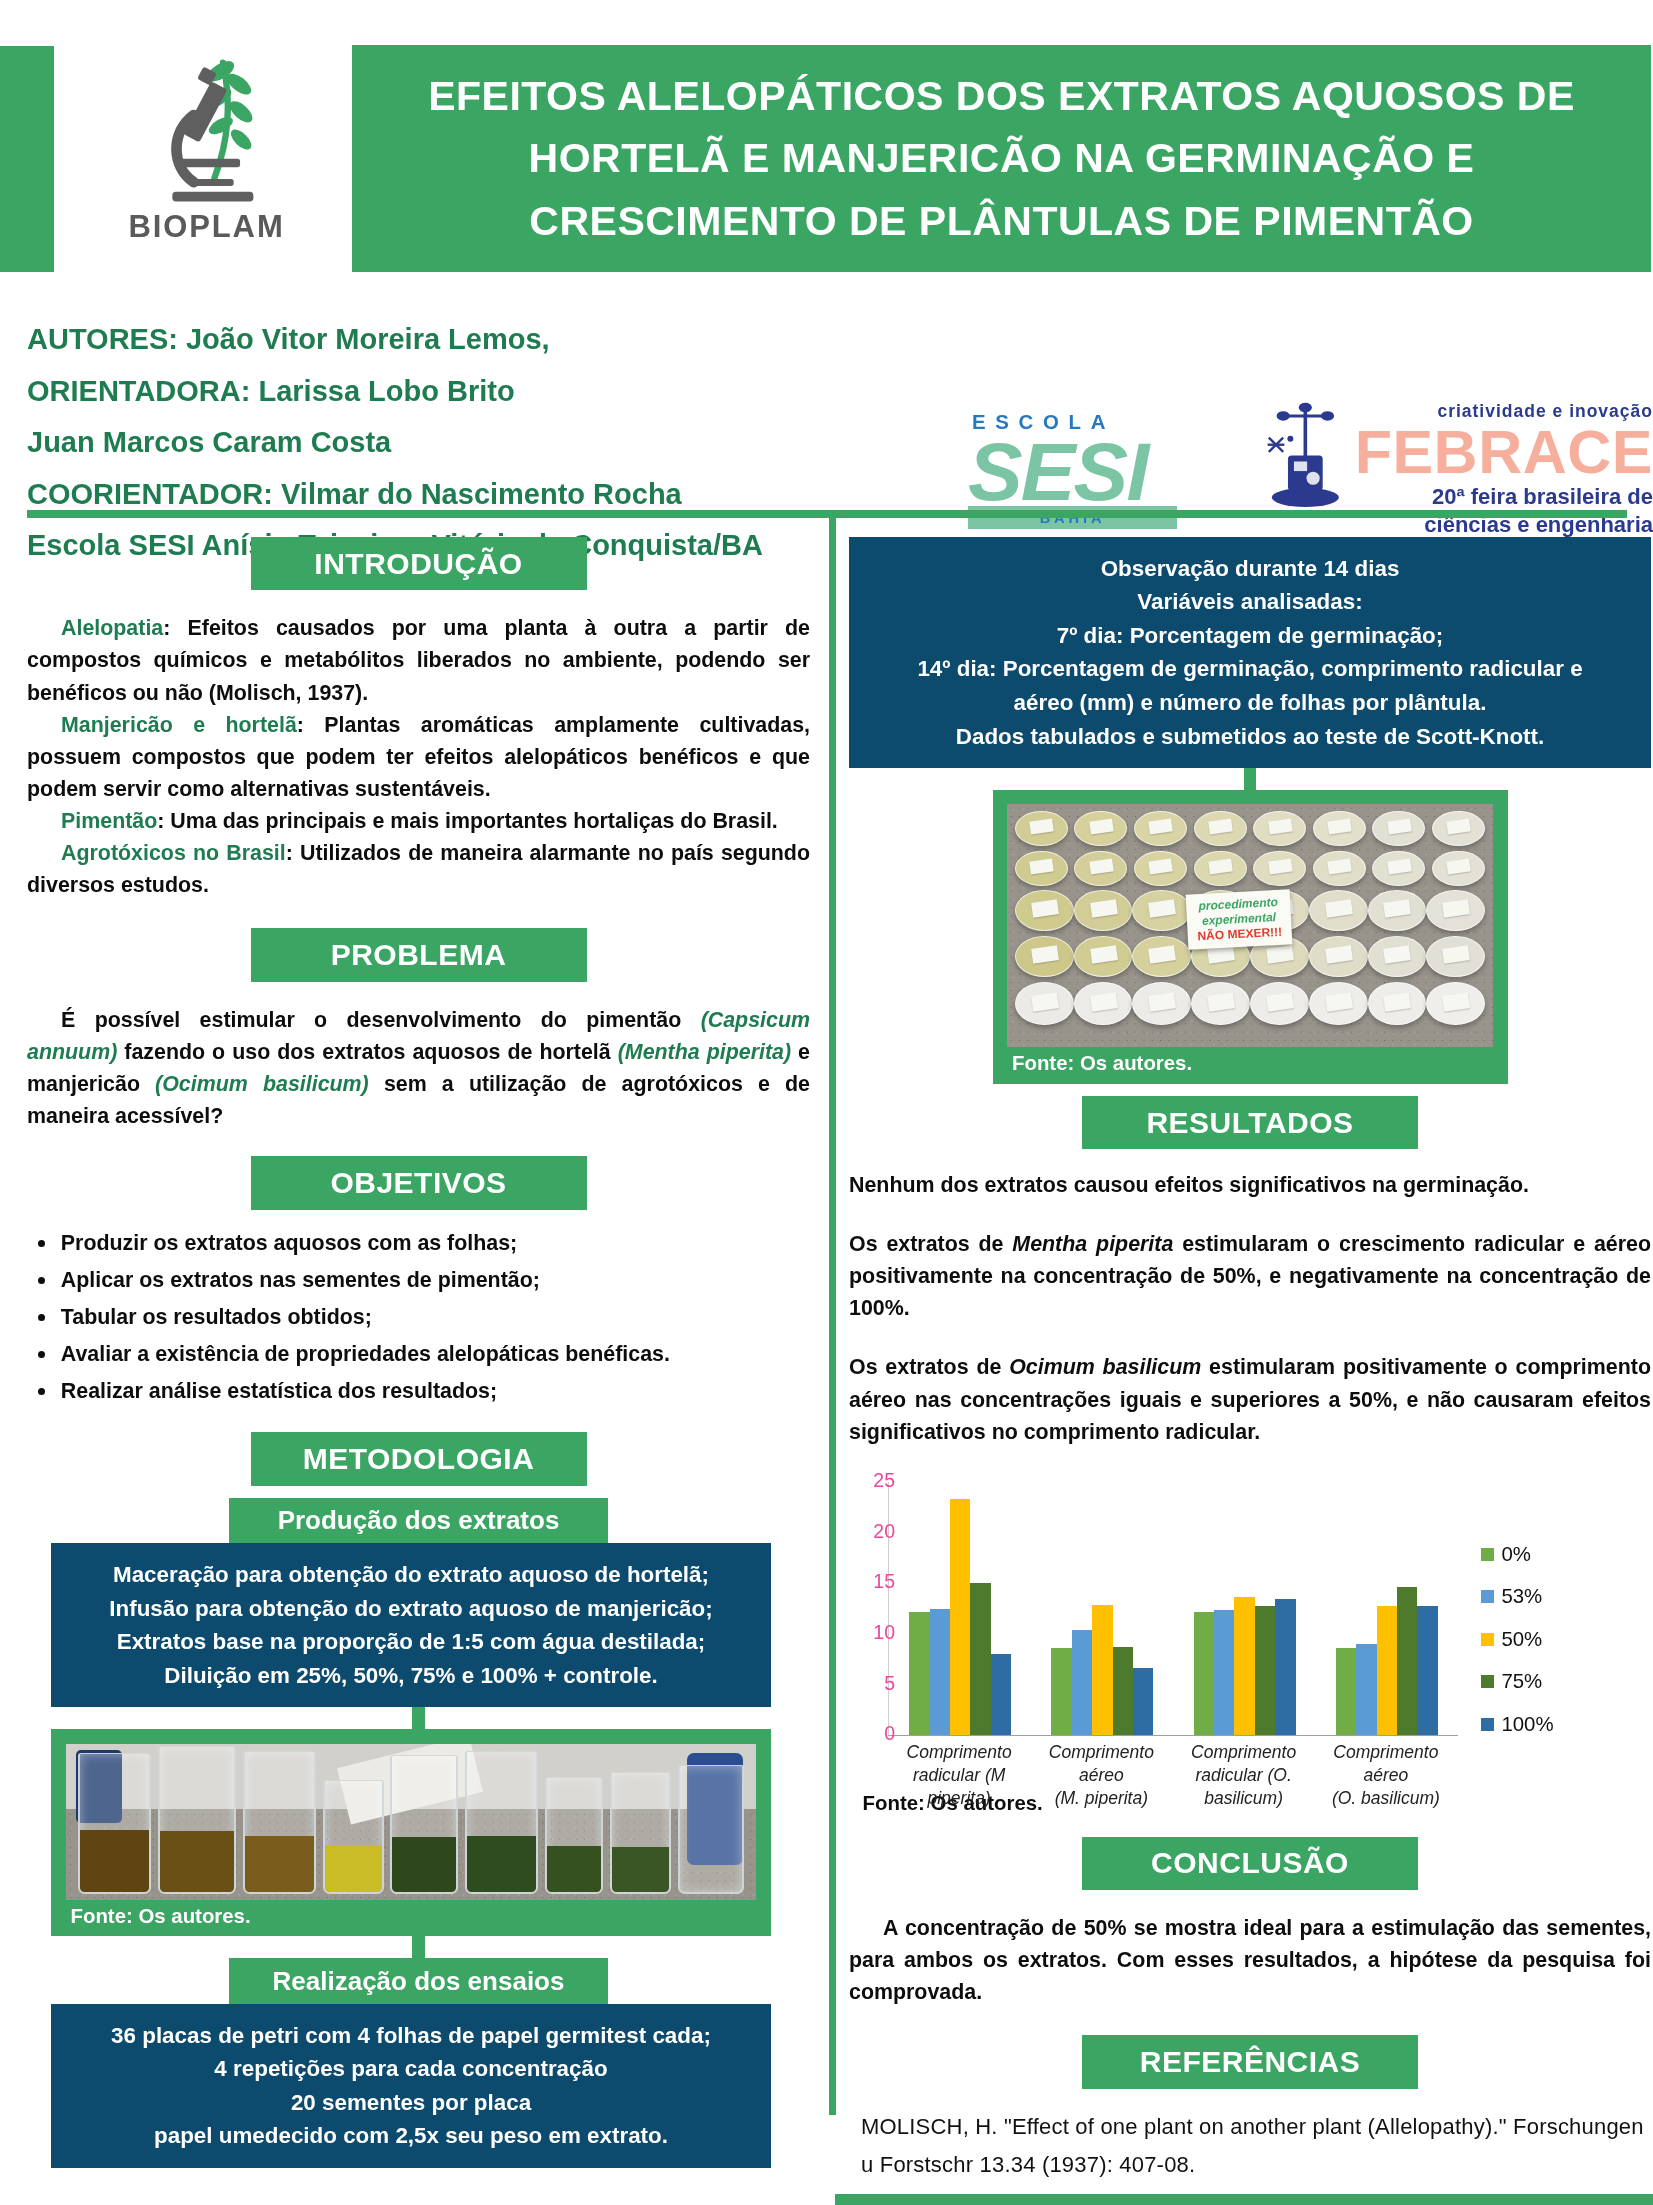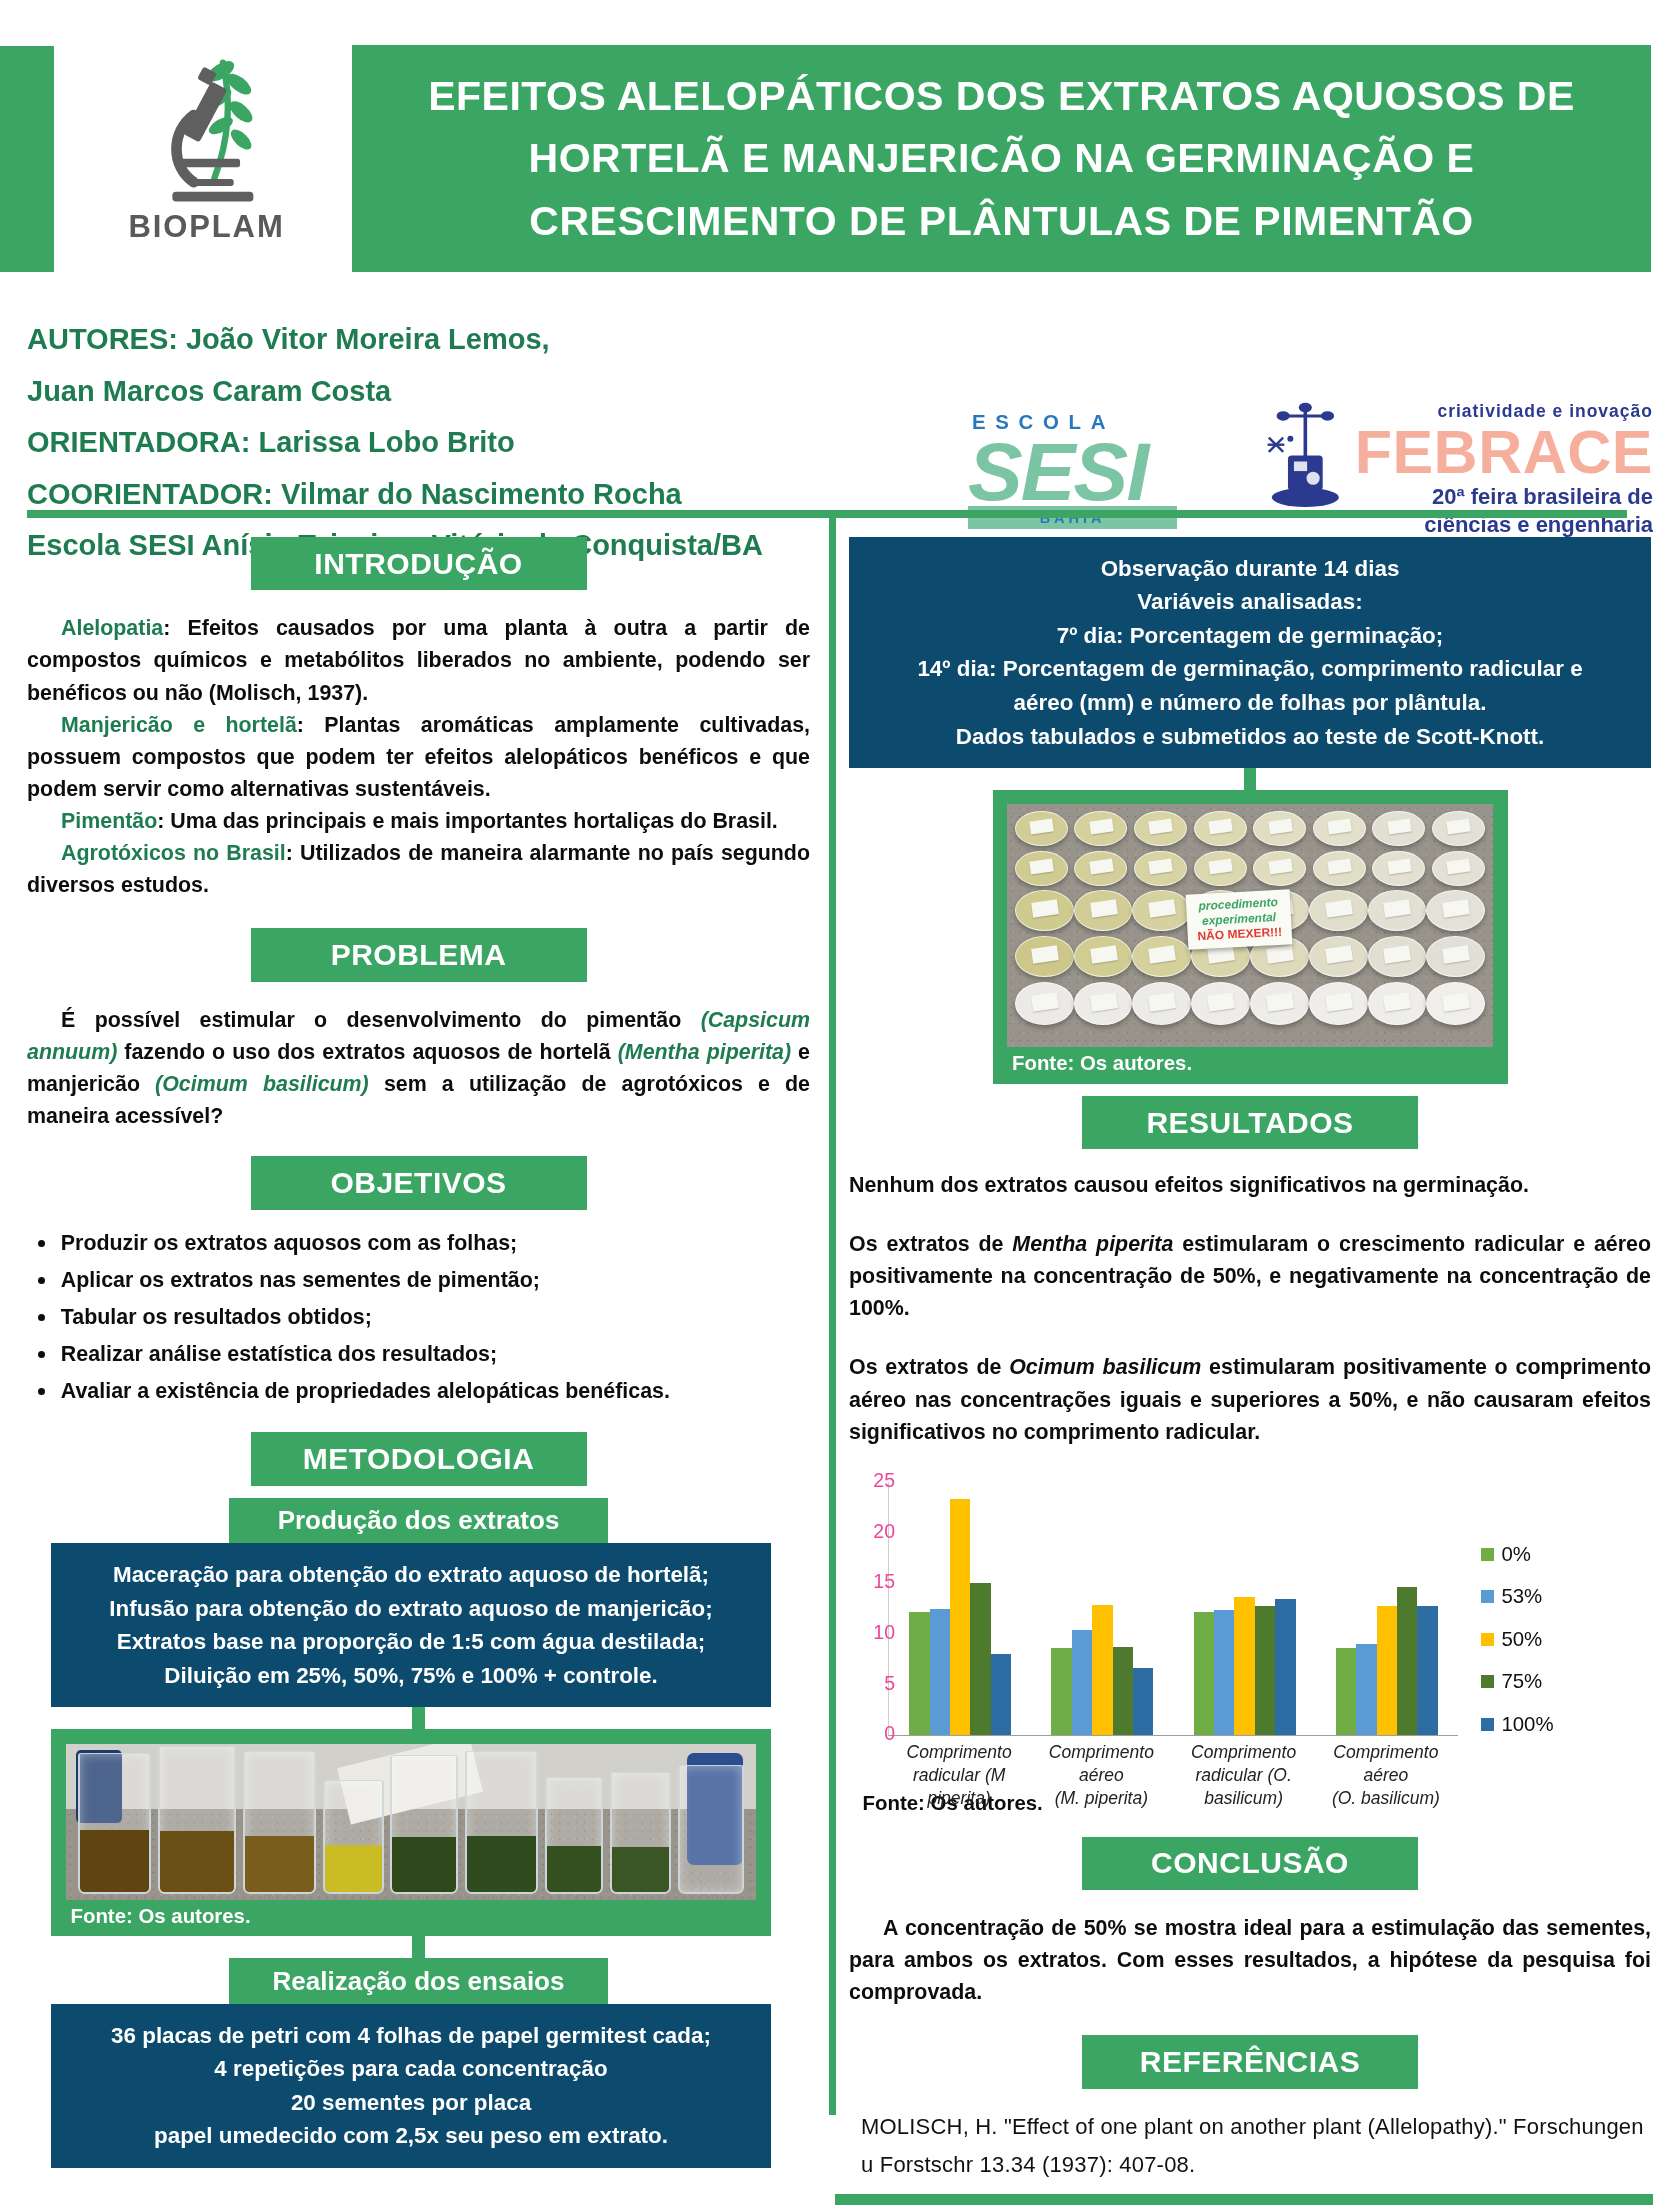--- a/index.html
+++ b/index.html
@@ -153,22 +153,22 @@
   </div>
 
   <div class="abs title-block green">
     <div>EFEITOS ALELOPÁTICOS DOS EXTRATOS AQUOSOS DE</div>
     <div>HORTELÃ E MANJERICÃO NA GERMINAÇÃO E</div>
     <div>CRESCIMENTO DE PLÂNTULAS DE PIMENTÃO</div>
   </div>
 
   <div class="abs authors">
       <div class="a-line">AUTORES: João Vitor Moreira Lemos,</div>
+      <div class="a-line">ORIENTADORA: Larissa Lobo Brito</div>
       <div class="a-line">Juan Marcos Caram Costa</div>
-      <div class="a-line">ORIENTADORA: Larissa Lobo Brito</div>
       <div class="a-line">COORIENTADOR: Vilmar do Nascimento Rocha</div>
       <div class="a-line">Escola SESI Anísio Teixeira - Vitória da Conquista/BA</div>
     </div>
 
   <div class="abs sesi-logo">
     <div class="sesi-escola">ESCOLA</div>
     <div class="sesi-name">SESI</div>
     <div class="sesi-bar">
         <span>BAHIA</span>
       </div>
@@ -212,22 +212,22 @@
       </div>
 
     <div class="sec-h mt55">PROBLEMA</div>
     <p class="body-t ind mt45"><span>É possível estimular o desenvolvimento do pimentão </span><span class="kwi">(Capsicum annuum)</span><span> fazendo o uso dos extratos aquosos de hortelã </span><span class="kwi">(Mentha piperita)</span><span> e  manjericão </span><span class="kwi">(Ocimum basilicum)</span><span> sem a utilização de agrotóxicos e de maneira acessível?</span></p>
 
     <div class="sec-h mt50">OBJETIVOS</div>
     <ul class="bullets mt40">
         <li>Produzir os extratos aquosos com as folhas;</li>
         <li>Aplicar os extratos nas sementes de pimentão;</li>
         <li>Tabular os resultados obtidos;</li>
+        <li>Avaliar a existência de propriedades alelopáticas benéficas.</li>
         <li>Realizar análise estatística dos resultados;</li>
-        <li>Avaliar a existência de propriedades alelopáticas benéficas.</li>
       </ul>
 
     <div class="sec-h mt55">METODOLOGIA</div>
     <div class="tab-h mt25">Produção dos extratos</div>
     <div class="gbox w-box">
         <div class="line">Maceração para obtenção do extrato aquoso de hortelã;</div>
         <div class="line">Infusão para obtenção do extrato aquoso de manjericão;</div>
         <div class="line">Extratos base na proporção de 1:5 com água destilada;</div>
         <div class="line">Diluição em 25%, 50%, 75% e 100% + controle.</div>
       </div>

